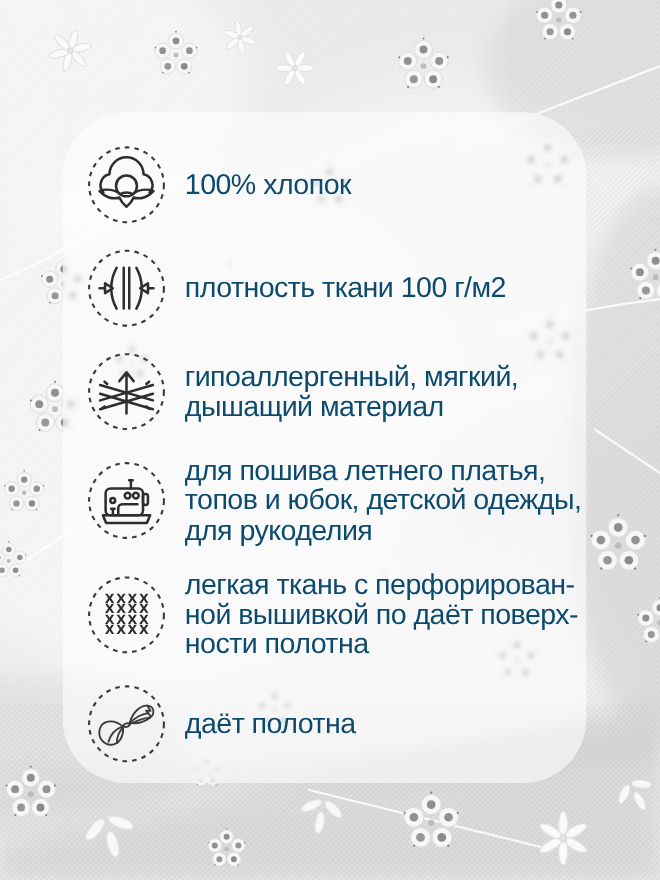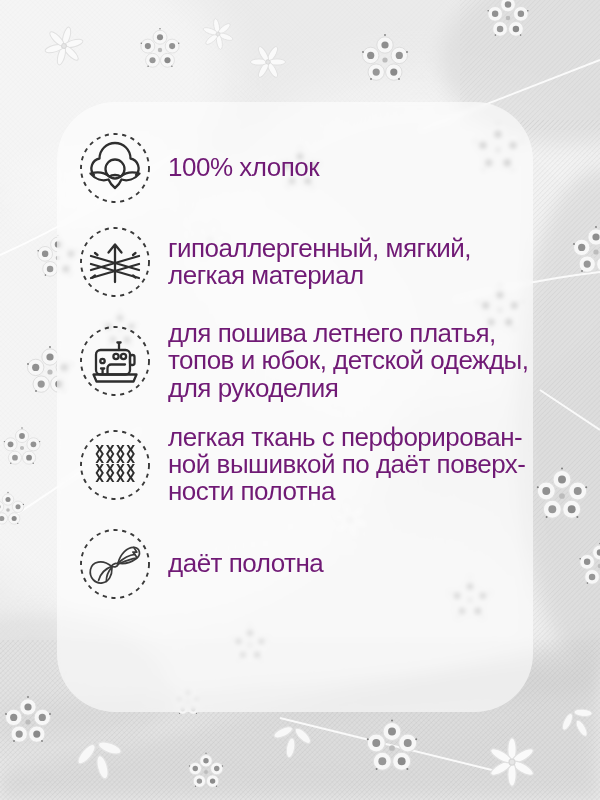--- a/index.html
+++ b/index.html
@@ -18,21 +18,21 @@
     box-sizing:border-box;
     padding:30px 0 0 22px;
   }
   .feature-row{display:flex;align-items:center;margin-bottom:22px;}
   .icon-circle{
     position:relative;flex:0 0 72px;width:72px;height:72px;margin-right:17px;
     display:flex;align-items:center;
   }
   .icon-circle svg{display:block;width:72px;height:72px;}
   .feature-text{
-    color:#701a75;
+    color:#0c4a6e;
     font-size:26px;line-height:1.05;letter-spacing:-0.5px;
     white-space:pre-line;
     max-width:366px;
   }
   .xxxx-glyph{
     position:absolute;left:0;top:0;width:72px;height:72px;
     display:flex;align-items:center;justify-content:center;
     font-family:"DejaVu Sans",sans-serif;
     font-size:11.5px;font-weight:700;line-height:9.6px;letter-spacing:1.5px;
     color:#2e2e2e;white-space:pre-line;text-align:center;
@@ -171,33 +171,47 @@
         <svg viewBox="0 0 72 72">
           <circle class="dash" cx="36" cy="36" r="34"></circle>
           <path class="ic" d="M15 43 A10 10 0 0 1 20.5 26.5 A14.5 14.5 0 0 1 51.5 26.5 A10 10 0 0 1 57 43"></path>
           <circle class="ic" cx="36" cy="37" r="9.5"></circle>
           <path class="ic" d="M11.5 41.5 C 18 39.5 25.5 40.5 30.5 44.5 C 33 42.5 39 42.5 41.5 44.5 C 46.5 40.5 54 39.5 60.5 41.5 C 55.5 47.5 48.5 49.5 42.5 47.5 C 41 51 38.5 54 36 56 C 33.5 54 31 51 29.5 47.5 C 23.5 49.5 16.5 47.5 11.5 41.5 Z"></path>
         </svg>
       </div>
       <div class="feature-text">100% хлопок</div>
     </div>
 
+    <div class="feature-row">
+      <div class="icon-circle">
+        <svg viewBox="0 0 72 72">
+          <circle class="dash" cx="36" cy="36" r="34"></circle>
+          <path class="ic" d="M33.5 17.5 V 54.5 M38.5 17.5 V 54.5"></path>
+          <path class="ic" d="M27 17.5 C 20.5 29 20.5 43 27 54.5"></path>
+          <path class="ic" d="M45 17.5 C 51.5 29 51.5 43 45 54.5"></path>
+          <path class="ic" d="M11.5 36 H 16 M60.5 36 H 56"></path>
+          <path class="ic" d="M16.5 31.5 L 23.5 36 L 16.5 40.5 Z"></path>
+          <path class="ic" d="M55.5 31.5 L 48.5 36 L 55.5 40.5 Z"></path>
+        </svg>
+      </div>
+      <div class="feature-text">плотность ткани 100 г/м2</div>
+    </div>
 
     <div class="feature-row">
       <div class="icon-circle">
         <svg viewBox="0 0 72 72">
           <circle class="dash" cx="36" cy="36" r="34"></circle>
           <path class="ic" d="M36 56 V 19 M29.5 26.5 L 36 18.5 L 42.5 26.5"></path>
           <path class="ic" d="M12 30 L 60 44 M12 44 L 60 30"></path>
           <path class="ic" d="M12 38 L 60 52 M12 52 L 60 38"></path>
           <path class="ic" d="M16 27 l 2.5 2 M54 49.5 l 2.5 2 M16 49.5 l -2.5 2 M54 29 l 2.5 -2"></path>
         </svg>
       </div>
       <div class="feature-text">гипоаллергенный, мягкий,
-легкая материал</div>
+дышащий материал</div>
     </div>
 
     <div class="feature-row">
       <div class="icon-circle">
         <svg viewBox="0 0 72 72">
           <circle class="dash" cx="36" cy="36" r="34"></circle>
           <rect class="ic" x="17" y="25" width="34" height="24.5" rx="4.5"></rect>
           <rect class="ic" x="51" y="30" width="4.5" height="10" rx="2"></rect>
           <path class="ic" d="M40 25 v -7.5 m -1.6 0 h 3.2"></path>
           <circle class="ic" cx="37" cy="31.5" r="2.6"></circle>

